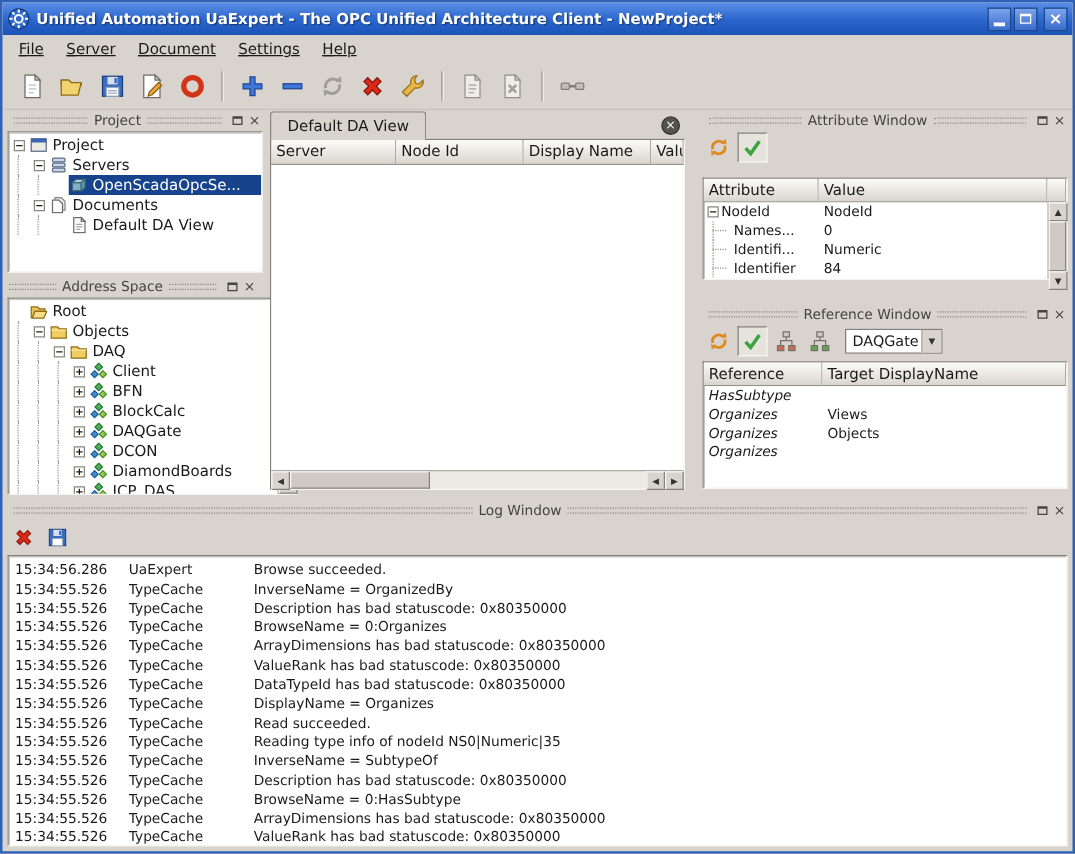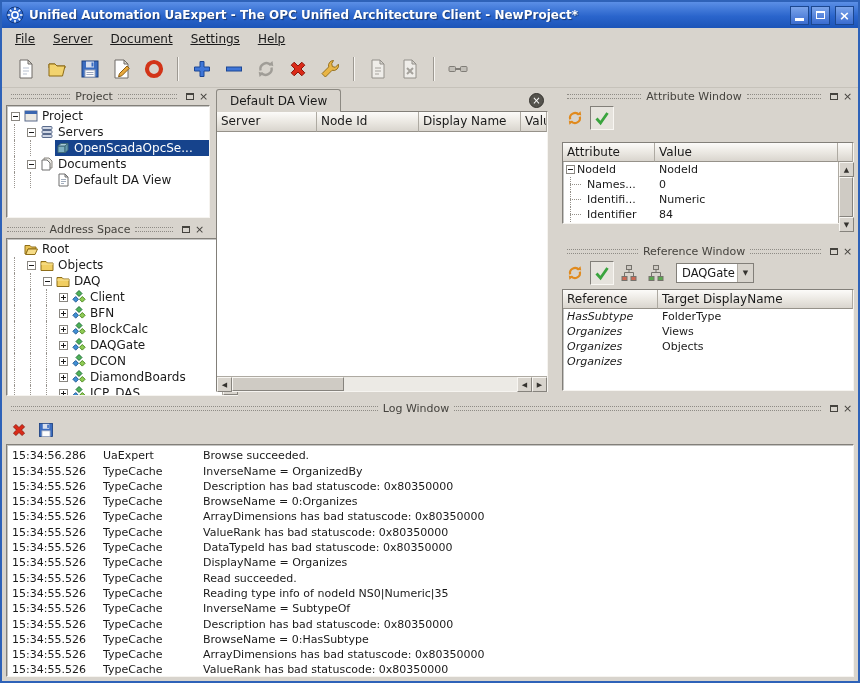--- a/index.html
+++ b/index.html
@@ -722,21 +722,20 @@
     </div>
   </div>
   <div class="panel sunken" id="ref-table">
     <div class="grid-header sm">
       <span class="th" style="width:95px;">Reference</span>
       <span class="th th-flex">Target DisplayName</span>
     </div>
     <div class="rows-area">
         <div class="grid-row">
           <span class="ref-col1">HasSubtype</span>
-          <span class="ref-col2">FolderType</span>
         </div>
         <div class="grid-row">
           <span class="ref-col1">Organizes</span>
           <span class="ref-col2">Views</span>
         </div>
         <div class="grid-row">
           <span class="ref-col1">Organizes</span>
           <span class="ref-col2">Objects</span>
         </div>
         <div class="grid-row">

